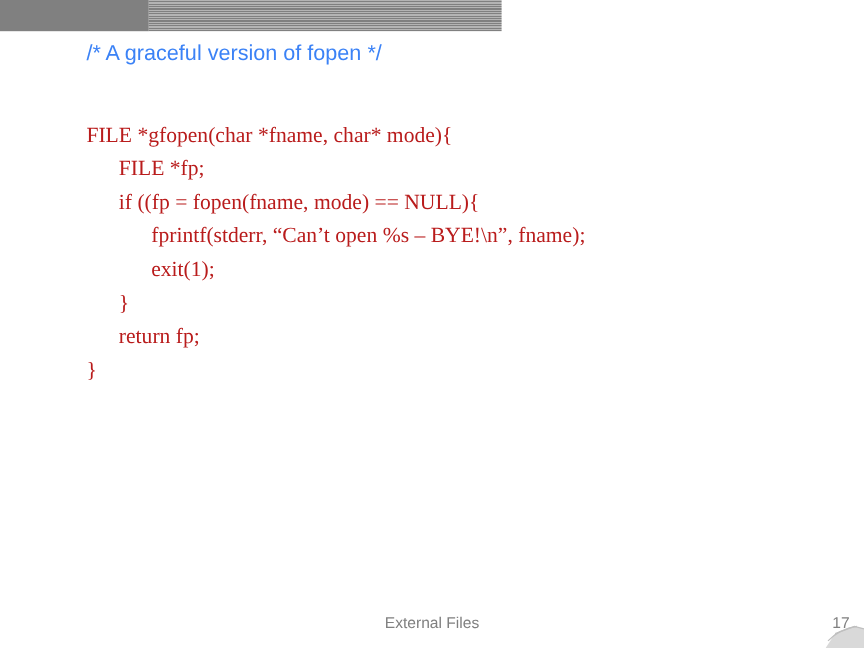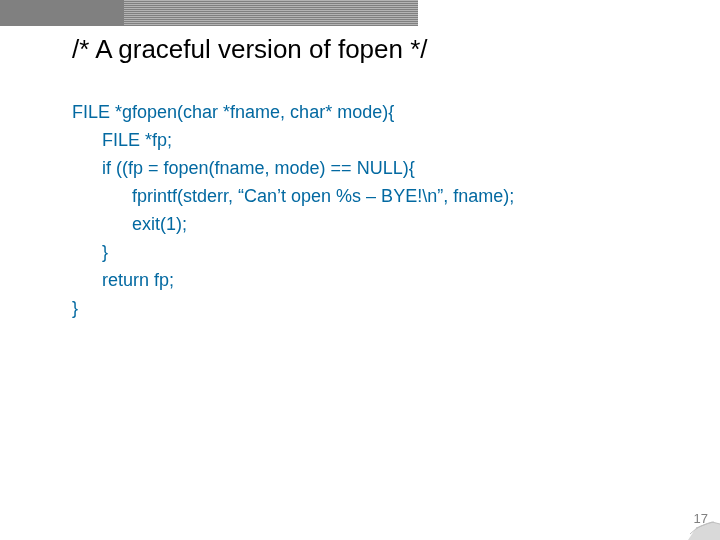--- a/index.html
+++ b/index.html
@@ -40,31 +40,31 @@
       #808080 1px,
       #b4b4b4 1px,
       #b4b4b4 2px
     );
   }
   .title {
     position: absolute;
     left: 72px;
     top: 34px;
     font-family: Verdana, Geneva, sans-serif;
-    font-size: 26px;
-    color: #000000;
+    font-size: 18px;
+    color: #3b82f6;
     letter-spacing: 0px;
   }
   .code-block {
     position: absolute;
     left: 72px;
     top: 98px;
-    font-family: Liberation Sans, sans-serif;
+    font-family: Liberation Serif, serif;
     font-size: 18px;
-    color: #0369a1;
+    color: #b91c1c;
     line-height: 28px;
     white-space: pre;
   }
   .footer-center {
     position: absolute;
     left: 0;
     width: 720px;
     bottom: 14px;
     text-align: center;
     font-size: 13px;
@@ -102,20 +102,21 @@
 
   <div class="code-block"><span>FILE *gfopen(char *fname, char* mode){</span>
 <span>      FILE *fp;</span>
 <span>      if ((fp = fopen(fname, mode) == NULL){</span>
 <span>            fprintf(stderr, “Can’t open %s – BYE!\n”, fname);</span>
 <span>            exit(1);</span>
 <span>      }</span>
 <span>      return fp;</span>
 <span>}</span></div>
 
+  <div class="footer-center">External Files</div>
   <div class="footer-right">17</div>
 
   <svg class="corner-accent" viewBox="0 0 32 42">
     <path d="M0 42 L32 42 L32 26 L24 24 L8 30 Z" fill="#d9d9d9"></path>
     <path d="M8 30 L24 24 L32 26" stroke="#bfbfbf" stroke-width="1" fill="none"></path>
     <path d="M2 36 Q12 26 26 24" stroke="#bfbfbf" stroke-width="1" fill="none"></path>
   </svg>
 
 </div>
 

